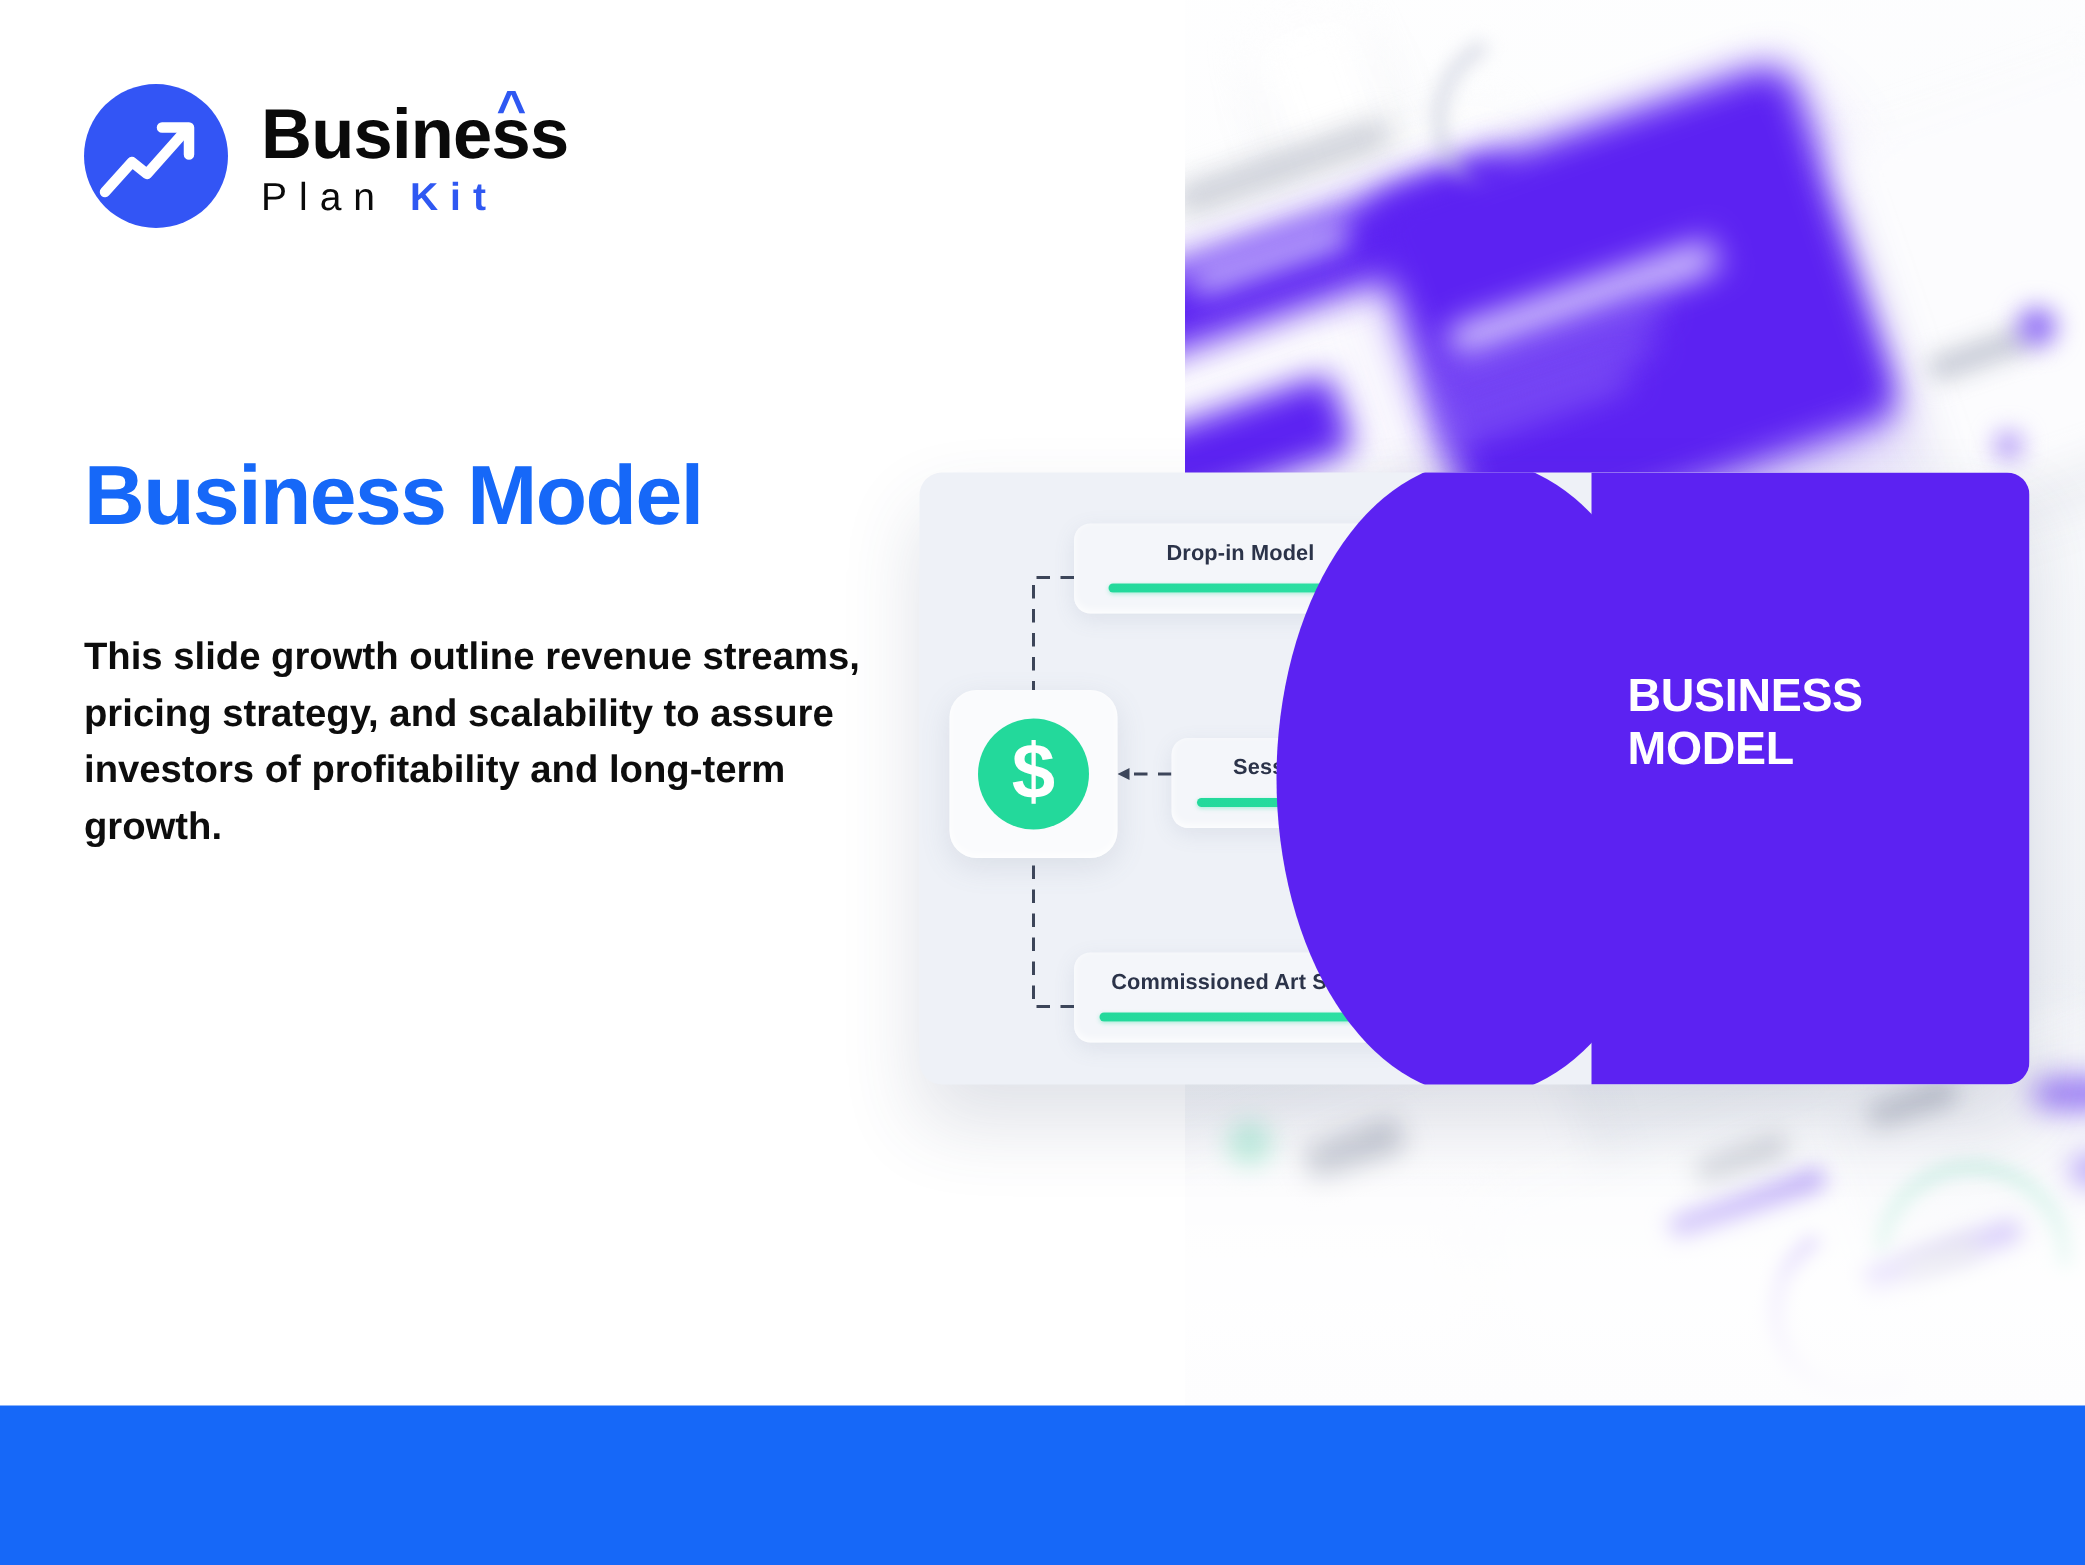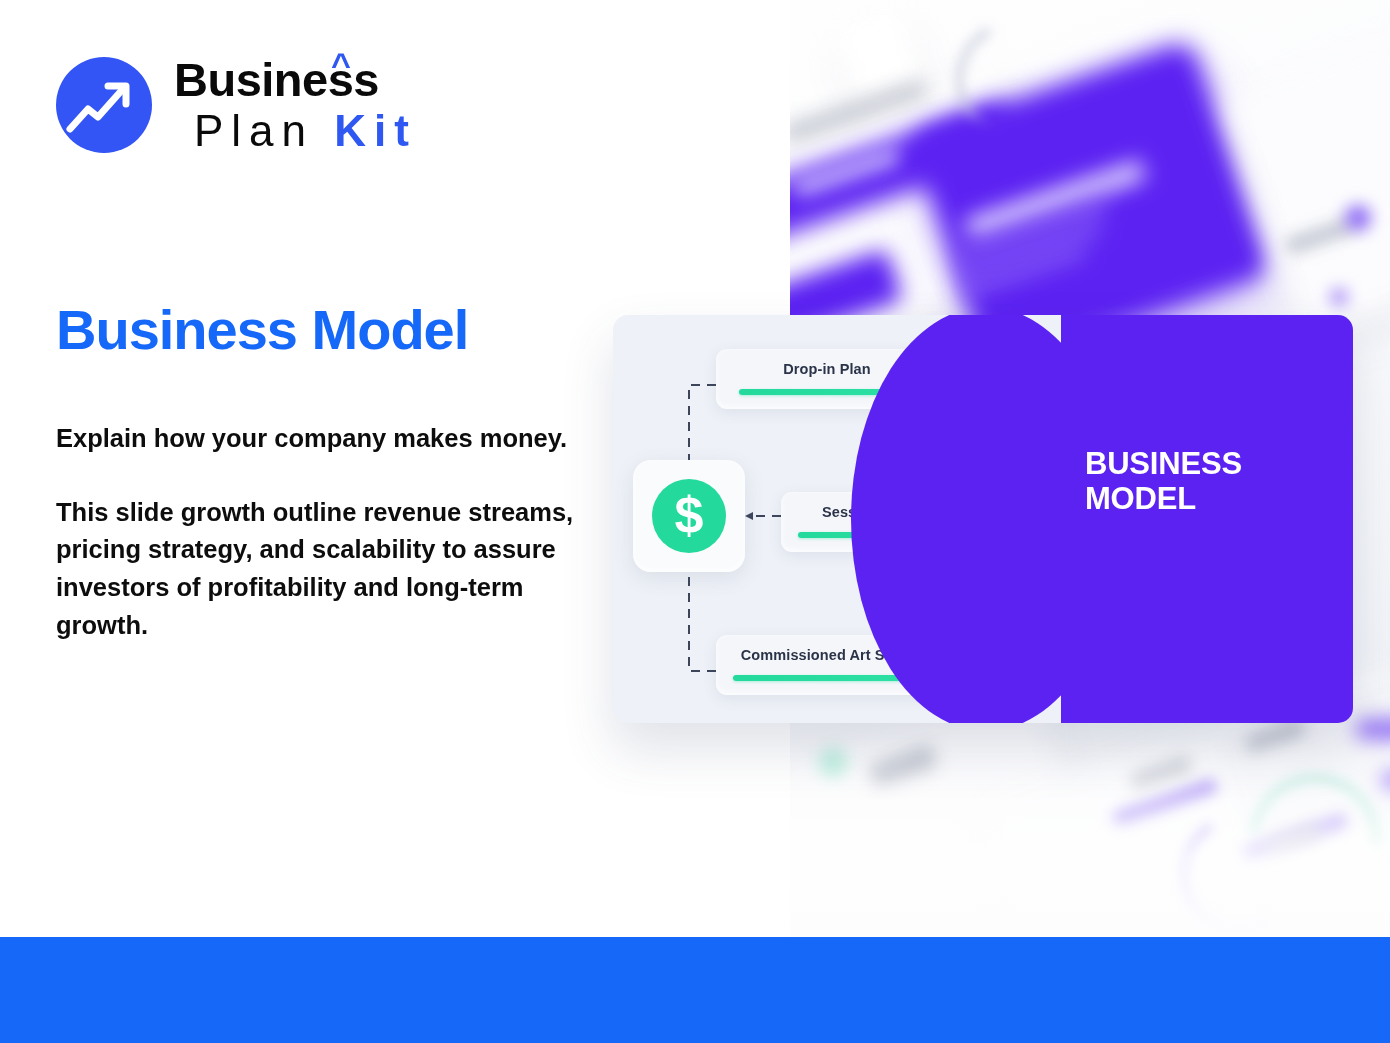--- a/index.html
+++ b/index.html
@@ -153,22 +153,22 @@
   .logo-text{ line-height:1; }
   .logo-line1{
     font-size:47px; font-weight:700; letter-spacing:-0.5px; color:#0a0a0a;
     position:relative; white-space:nowrap;
   }
   .logo-hat{
     position:absolute; left:157px; top:-9px; color:#2f58f2;
     font-size:34px; font-weight:700; line-height:1;
   }
   .logo-line2{
-    font-size:44px; font-weight:500; letter-spacing:8px; color:#0a0a0a;
-    margin-top:6px; white-space:nowrap;margin-left:20px;
+    font-size:26px; font-weight:500; letter-spacing:8px; color:#0a0a0a;
+    margin-top:6px; white-space:nowrap;
   }
   .logo-line2 .kit{ color:#2f58f2; font-weight:700; }
 
   .page-title{
     position:absolute; left:56px; top:297px;
     font-size:56px; font-weight:700; color:#1668f8; letter-spacing:-1px;
   }
   .body-copy{
     position:absolute; left:56px; top:420px; width:520px;
     font-size:25.5px; font-weight:700; color:#0d0d0d; line-height:1.48;
@@ -303,21 +303,20 @@
       <span>Business</span>
       <span class="logo-hat">^</span>
     </div>
     <div class="logo-line2"><span>Plan </span><span class="kit">Kit</span></div>
   </div>
 </div>
 
 <h1 class="page-title">Business Model</h1>
 
 <div class="body-copy">
-  <p>Explain how your company makes money.</p>
   <p>This slide growth outline revenue streams, pricing strategy, and scalability to assure investors of profitability and long-term growth.</p>
 </div>
 
 <div class="preview">
 
   <div class="diagram">
 
     <svg class="conn" viewBox="0 0 740 408" preserveAspectRatio="none">
       <g stroke="#3c4559" stroke-width="2" fill="none" stroke-dasharray="9 7">
 
@@ -327,21 +326,21 @@
 
         <path d="M103 356 H76 V215"></path>
       </g>
 
       <polygon points="76,198 72,190 80,190" fill="#3c4559"></polygon>
       <polygon points="132,201 140,197 140,205" fill="#3c4559"></polygon>
       <polygon points="76,207 72,215 80,215" fill="#3c4559"></polygon>
     </svg>
 
     <div class="node-card node-1">
-      <div class="node-label">Drop-in Plan</div>
+      <div class="node-label">Drop-in Model</div>
       <div class="node-bar"></div>
     </div>
 
     <div class="node-card node-2">
       <div class="node-label">Session Workshops</div>
       <div class="node-bar"></div>
     </div>
 
     <div class="node-card node-3">
       <div class="node-label">Commissioned Art Sales</div>

